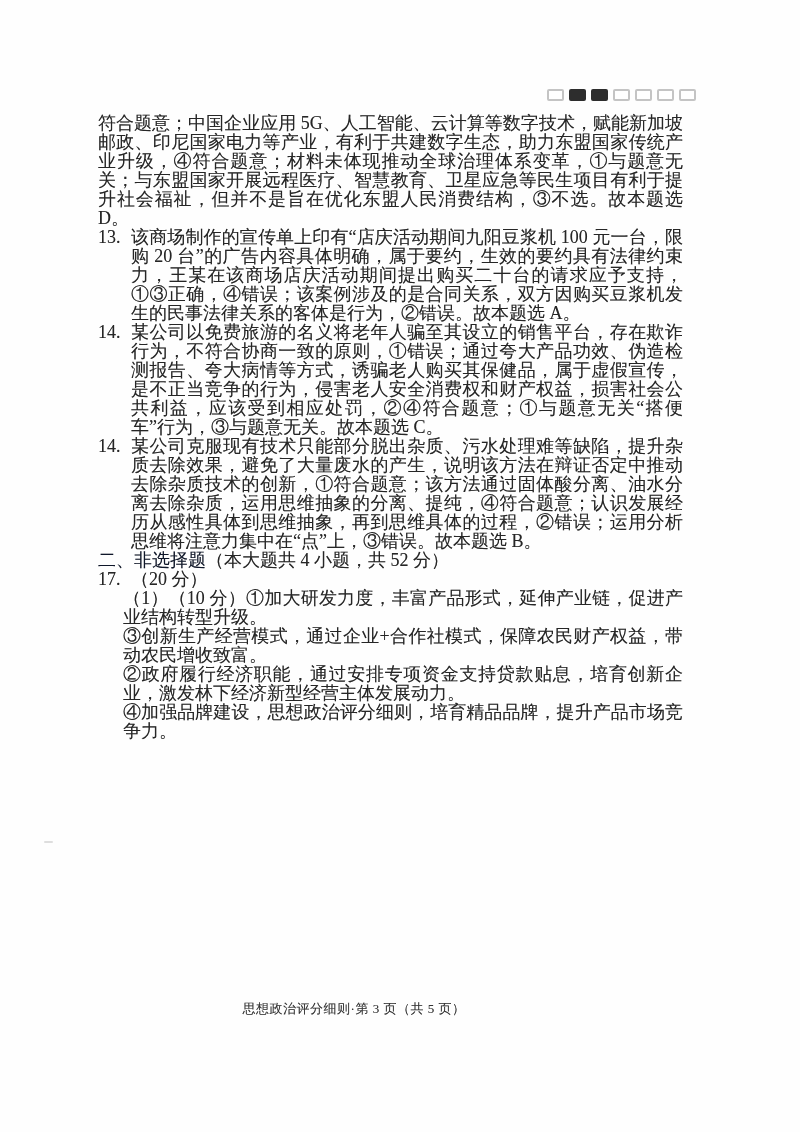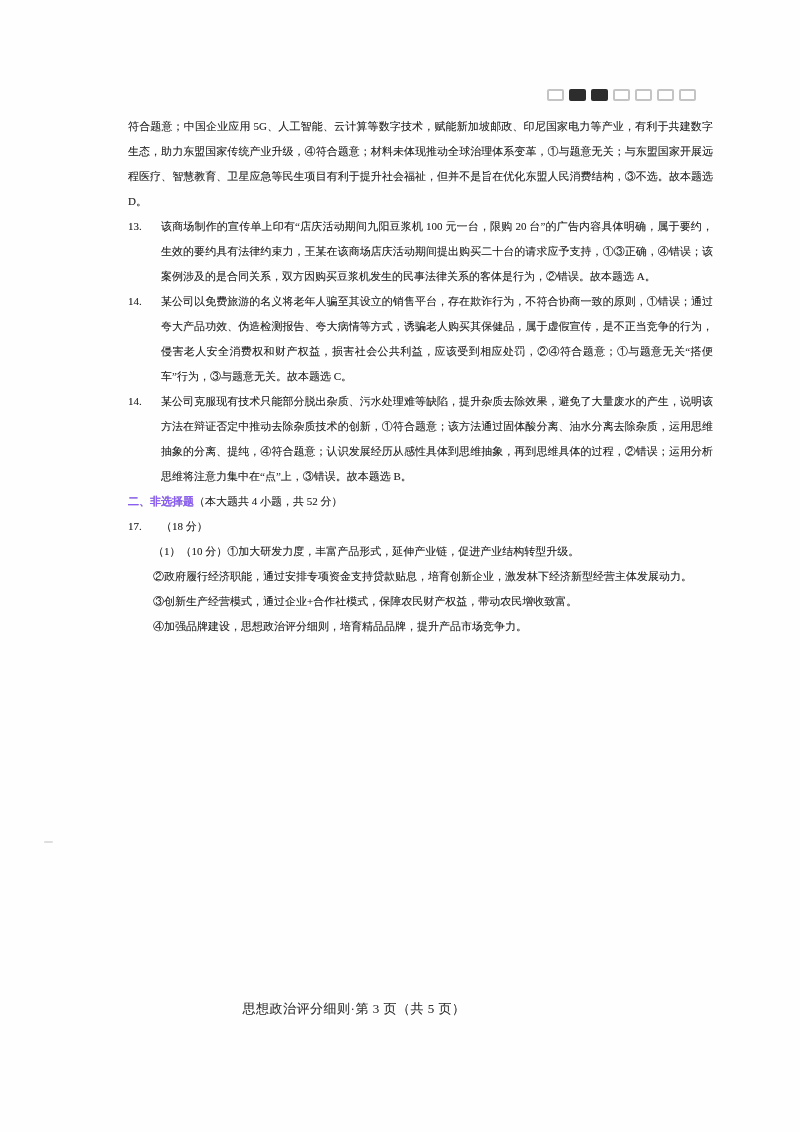--- a/index.html
+++ b/index.html
@@ -19,30 +19,30 @@
     display:flex;gap:5px;align-items:center;
   }
   .sq{
     width:17px;height:12px;border-radius:2px;box-sizing:border-box;
   }
   .sq.outline{border:2px solid #c4c4c4;background:#ffffff;}
   .sq.filled{border:2px solid #2d2d2d;background:#2d2d2d;}
 
   
   .content{
-    position:absolute;left:128px;top:114px;width:585px;
-    font-size:11px;line-height:25px;
+    position:absolute;left:98px;top:114px;width:585px;
+    font-size:18px;line-height:19px;
     text-align:justify;
     text-shadow:0 0 .5px rgba(30,30,30,.35);
   }
   .content p{margin:0;}
   .para{margin:0;}
   .item{position:relative;padding-left:33px;}
   .item .num{position:absolute;left:0;top:0;}
-  .section-heading .bold{font-weight:bold;color:#8b5cf6;}
+  .section-heading .bold{font-weight:normal;color:#0f172a;}
   .answers{padding-left:25px;}
   .q17-head{position:relative;padding-left:33px;font-family:Liberation Serif, serif;}
   .q17-head .num{position:absolute;left:0;top:0;}
 
   
   .footer{
     position:absolute;left:0;top:1000px;width:708px;
     text-align:center;font-size:13px;color:#333333;
     letter-spacing:.5px;
     text-shadow:0 0 .5px rgba(30,30,30,.3);
@@ -86,27 +86,27 @@
 
     <div class="item">
       <span class="num">14.</span>
       <p>某公司克服现有技术只能部分脱出杂质、污水处理难等缺陷，提升杂质去除效果，避免了大量废水的产生，说明该方法在辩证否定中推动去除杂质技术的创新，①符合题意；该方法通过固体酸分离、油水分离去除杂质，运用思维抽象的分离、提纯，④符合题意；认识发展经历从感性具体到思维抽象，再到思维具体的过程，②错误；运用分析思维将注意力集中在“点”上，③错误。故本题选 B。</p>
     </div>
 
     <p class="section-heading"><span class="bold">二、非选择题</span><span>（本大题共 4 小题，共 52 分）</span></p>
 
     <div class="q17-head">
       <span class="num">17.</span>
-      <p>（18 分）</p>
+      <p>（20 分）</p>
     </div>
 
     <div class="answers">
       <p>（1）（10 分）①加大研发力度，丰富产品形式，延伸产业链，促进产业结构转型升级。</p>
+      <p>③创新生产经营模式，通过企业+合作社模式，保障农民财产权益，带动农民增收致富。</p>
       <p>②政府履行经济职能，通过安排专项资金支持贷款贴息，培育创新企业，激发林下经济新型经营主体发展动力。</p>
-      <p>③创新生产经营模式，通过企业+合作社模式，保障农民财产权益，带动农民增收致富。</p>
       <p>④加强品牌建设，思想政治评分细则，培育精品品牌，提升产品市场竞争力。</p>
     </div>
 
   </div>
 
   <div class="artifact"></div>
 
   <div class="footer">思想政治评分细则·第 3 页（共 5 页）</div>
 
 </div>

